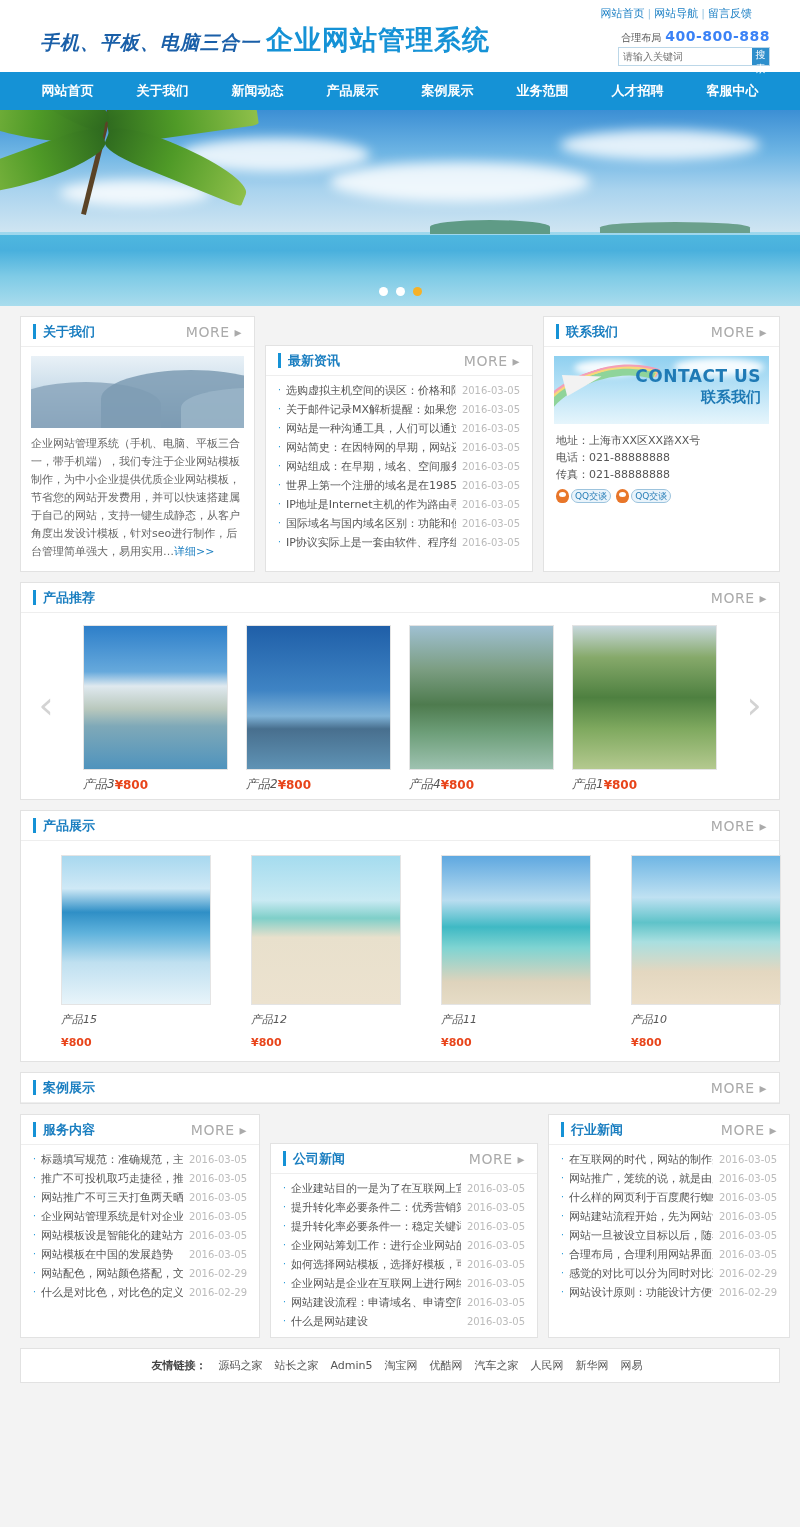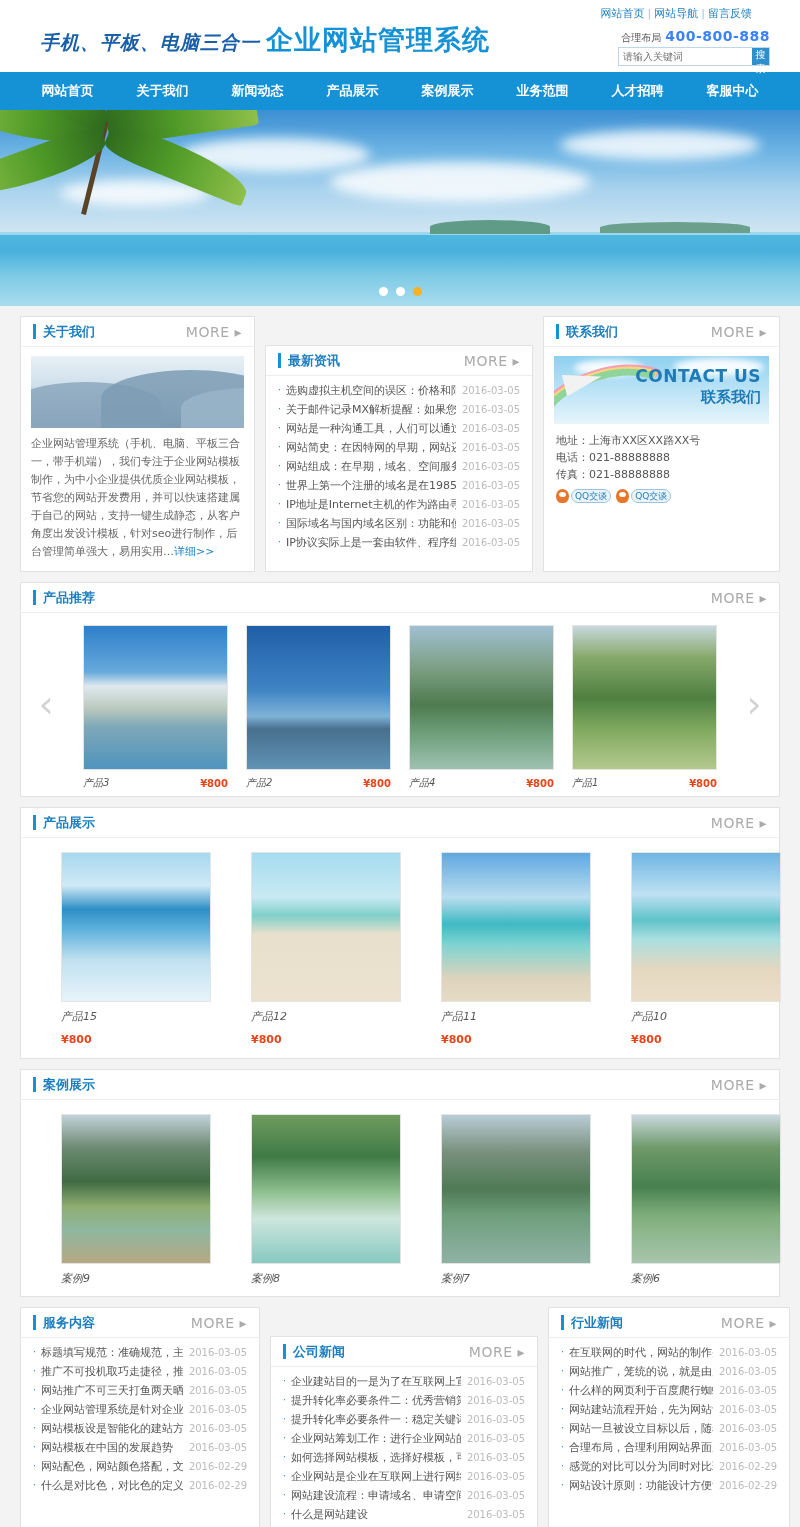--- a/index.html
+++ b/index.html
@@ -201,22 +201,22 @@
 
   
   .prod-strip { position:relative; padding:12px 0 6px 0; }
   .prod-row { display:flex; justify-content:center; gap:18px; }
   .prod-cell { width:145px; }
   .prod-thumb {
     width:145px; height:145px; border:1px solid #e4e4e4; overflow:hidden;
     position:relative; cursor:pointer;
   }
   .prod-meta {
-    display:flex; justify-content:space-between; align-items:center;
-    margin-top:6px; font-size:10px;
+    display:flex; align-items:center;
+    margin-top:6px; font-size:12px;
   }
   .prod-name { color:#555; font-style:italic; }
   .prod-price { color:#e8441a; font-weight:bold; }
   .arrow {
     position:absolute; top:50%; transform:translateY(-50%); width:26px;
     height:46px; color:#d3d3d3; font-size:38px; line-height:44px;
     text-align:center; cursor:pointer; user-select:none;
   }
   .arrow.left { left:12px; }
   .arrow.right { right:12px; }
@@ -519,46 +519,20 @@
       </div>
     </div>
   </div>
 
   <div class="panel">
     <div class="panel-head">
       <span class="bar"></span>
       <span class="panel-title">案例展示</span>
       <a class="more" href="#">MORE ▸</a>
     </div>
-    <div class="case-row">
-      <div class="case-cell">
-        <div class="case-thumb">
-          <div class="sc" style="background:linear-gradient(180deg,#c3d2da 0%,#6c8a72 22%,#3f6b43 45%,#8fae72 62%,#8fb7a0 78%,#b7a882 100%);"></div>
-        </div>
-        <div class="case-name">案例9</div>
-      </div>
-      <div class="case-cell">
-        <div class="case-thumb">
-          <div class="sc" style="background:linear-gradient(180deg,#6f9c5e 0%,#3f7a46 28%,#8fc08f 52%,#cfe6dd 70%,#86c9c0 100%);"></div>
-        </div>
-        <div class="case-name">案例8</div>
-      </div>
-      <div class="case-cell">
-        <div class="case-thumb">
-          <div class="sc" style="background:linear-gradient(180deg,#b9cdd6 0%,#78907d 25%,#4f7a55 50%,#6f9f7c 68%,#8fb2a6 100%);"></div>
-        </div>
-        <div class="case-name">案例7</div>
-      </div>
-      <div class="case-cell">
-        <div class="case-thumb">
-          <div class="sc" style="background:linear-gradient(180deg,#c9d9de 0%,#6f9a6a 22%,#48804f 48%,#7fae7c 68%,#a9c6ae 100%);"></div>
-        </div>
-        <div class="case-name">案例6</div>
-      </div>
-    </div>
   </div>
 
   <div class="row3">
 
     <div class="col-a">
       <div class="panel">
         <div class="panel-head">
           <span class="bar"></span>
           <span class="panel-title">服务内容</span>
           <a class="more" href="#">MORE ▸</a>

